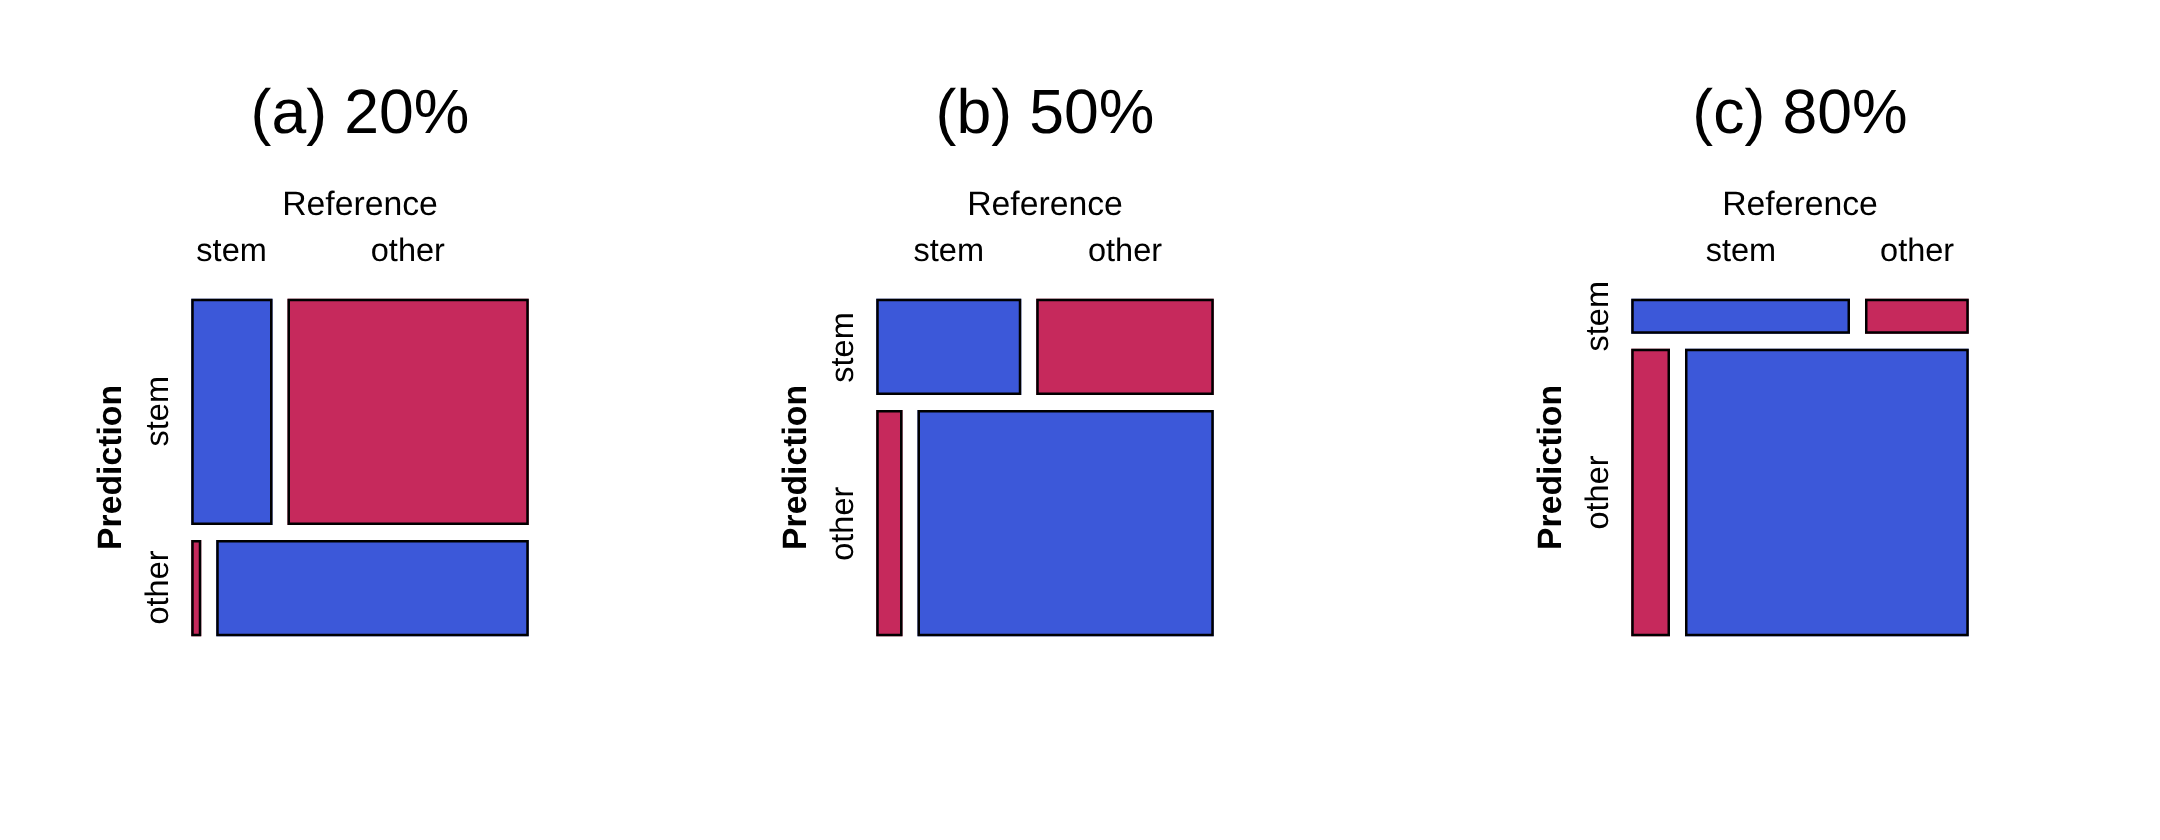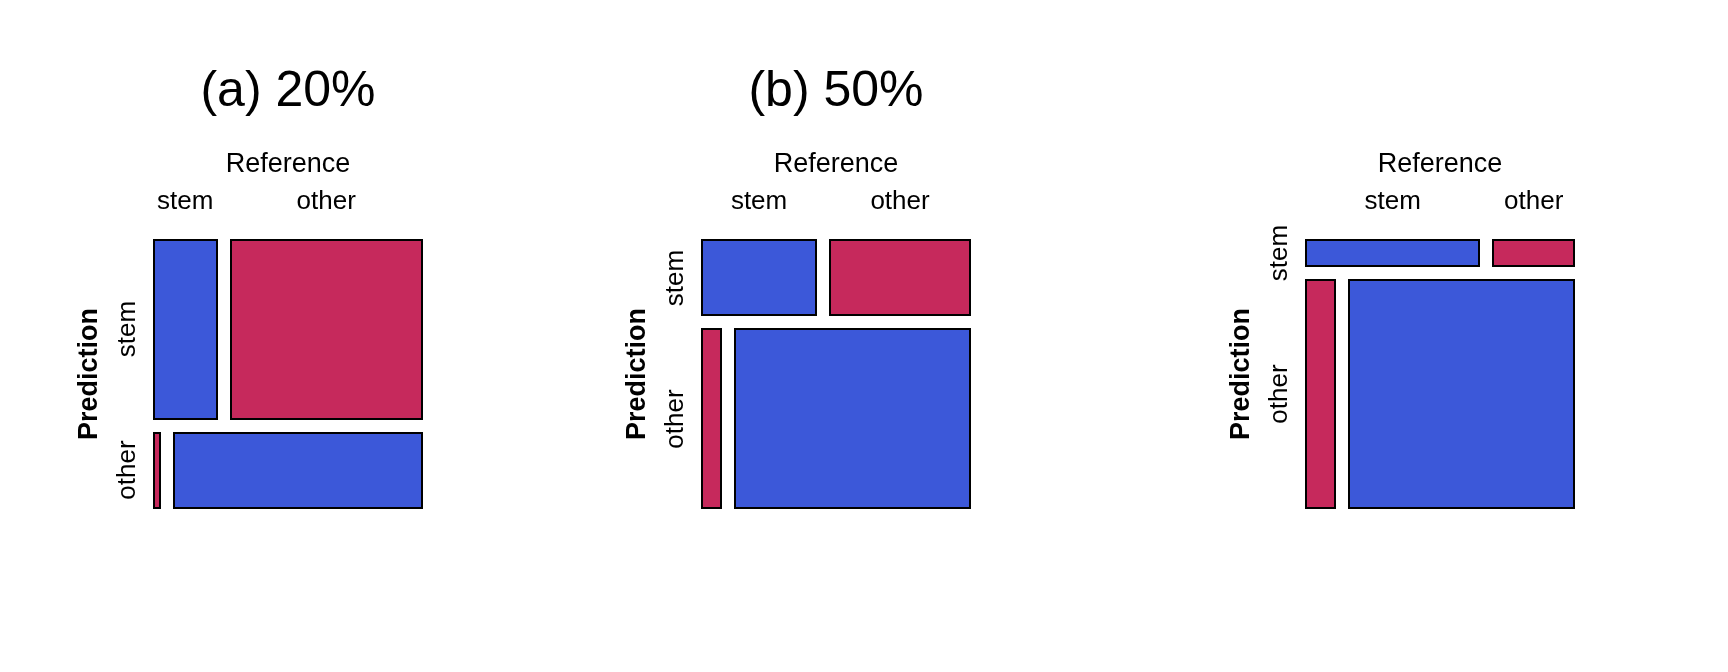--- a/index.html
+++ b/index.html
@@ -115,20 +115,21 @@
         <div class="mosaic-cell" style="left: 0px; top: 89.4px; width: 20.64px; height: 180.6px; background: rgb(198, 41, 92);"></div>
         <div class="mosaic-cell" style="left: 32.64px; top: 89.4px; width: 237.36px; height: 180.6px; background: rgb(60, 88, 217);"></div>
       </div>
   <span class="col-label" style="left: 211.05px;">stem</span>
       <span class="col-label" style="left: 352.05px;">other</span>
       <span class="row-label" style="top: 277.7px;">stem</span>
       <span class="row-label" style="top: 418.7px;">other</span>
     </section>
 
   <section class="panel" style="left:1152px">
+    <div class="panel-title">(c) 80%</div>
     <div class="col-axis-label">Reference</div>
     <div class="row-axis-label">Prediction</div>
     <div class="mosaic">
         <div class="mosaic-cell" style="left: 0px; top: 0px; width: 175.44px; height: 28.38px; background: rgb(60, 88, 217);"></div>
         <div class="mosaic-cell" style="left: 187.44px; top: 0px; width: 82.56px; height: 28.38px; background: rgb(198, 41, 92);"></div>
         <div class="mosaic-cell" style="left: 0px; top: 40.38px; width: 30.96px; height: 229.62px; background: rgb(198, 41, 92);"></div>
         <div class="mosaic-cell" style="left: 42.96px; top: 40.38px; width: 227.04px; height: 229.62px; background: rgb(60, 88, 217);"></div>
       </div>
   <span class="col-label" style="left: 240.72px;">stem</span>
       <span class="col-label" style="left: 381.72px;">other</span>

